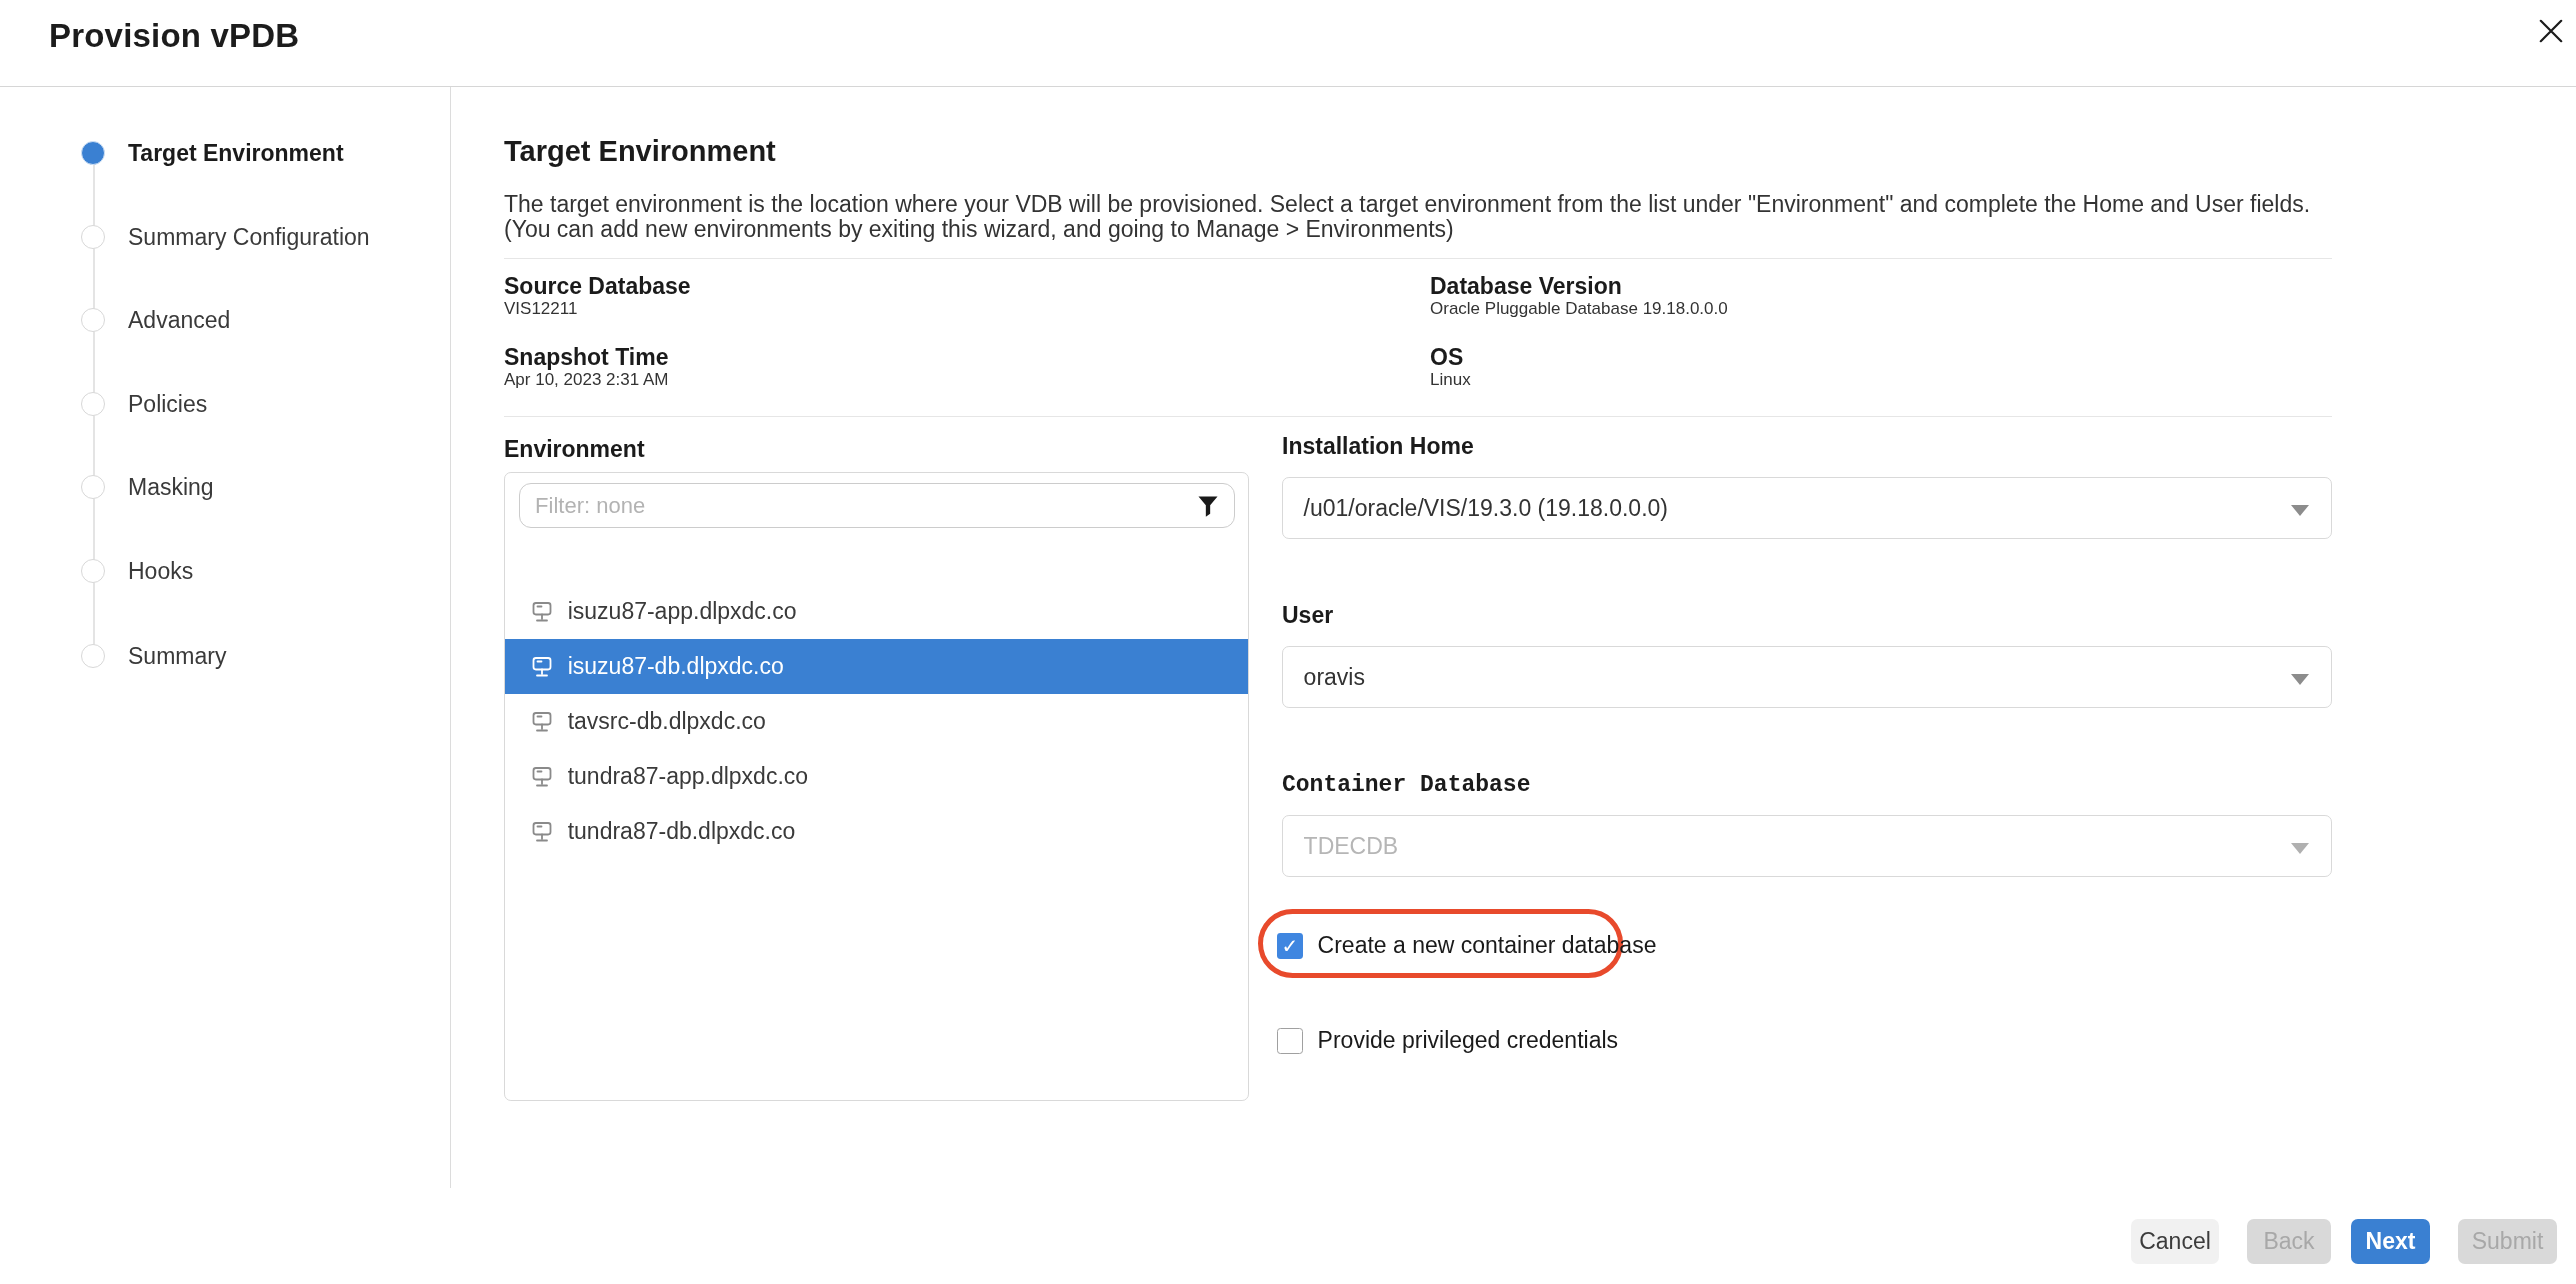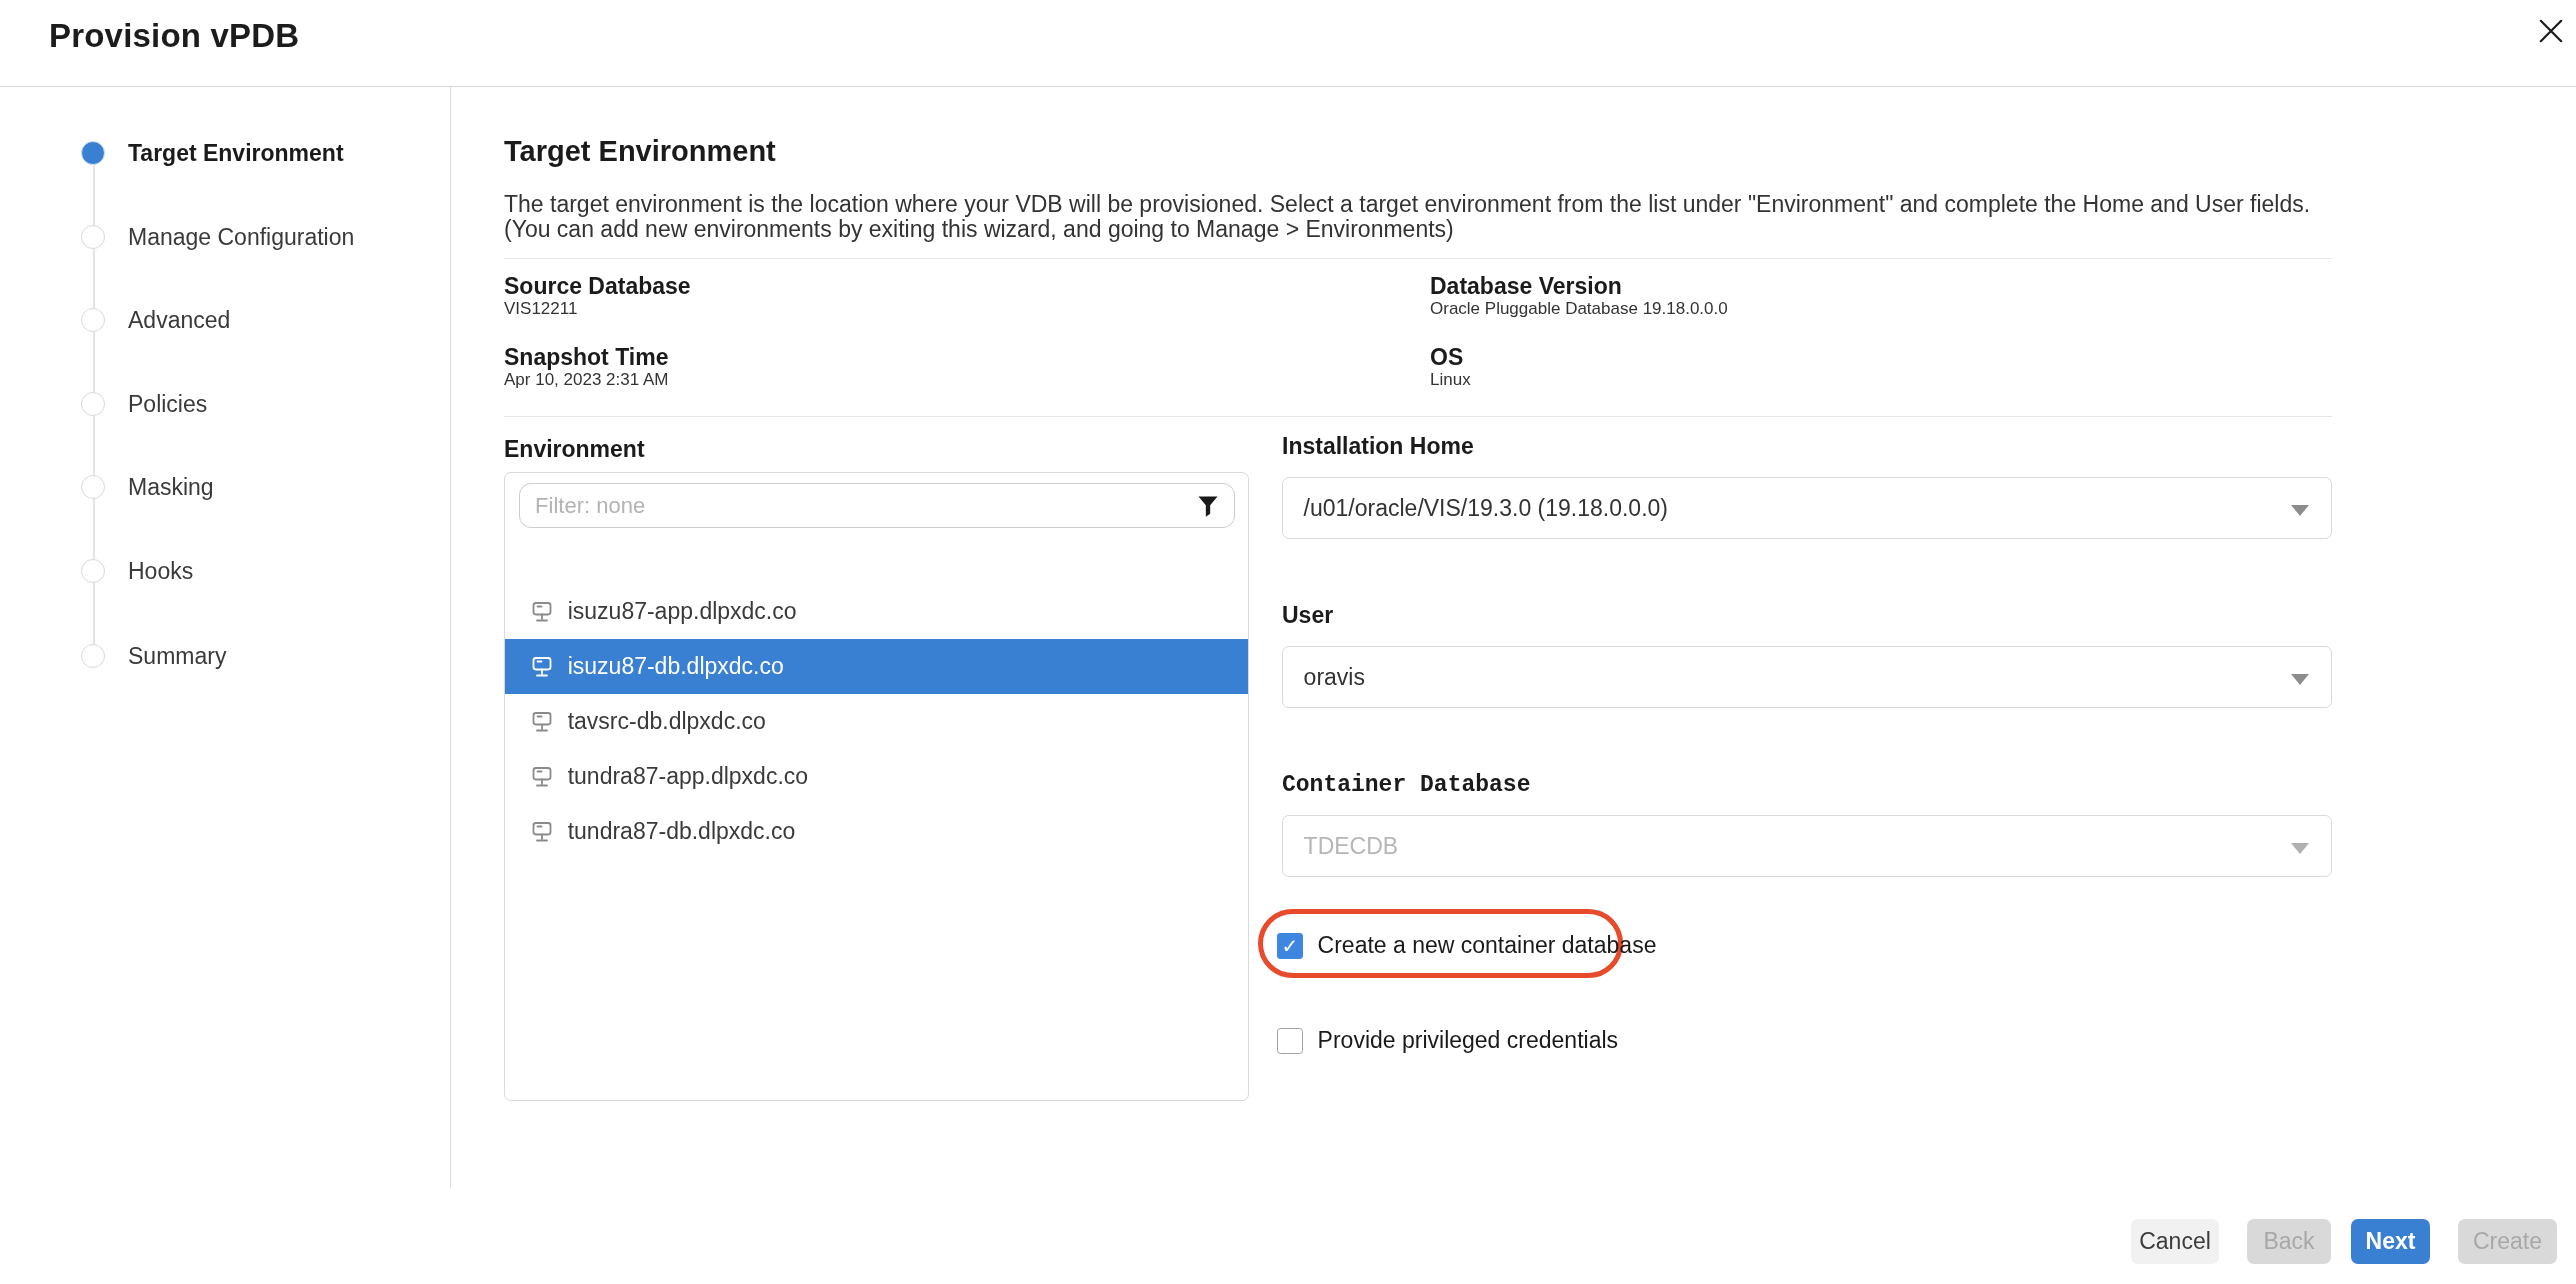--- a/index.html
+++ b/index.html
@@ -97,21 +97,21 @@
   <div class="side-divider"></div>
   <div class="stepper">
     <div class="step-line"></div>
 
     <div class="step active" style="top:54px;">
       <span class="step-dot"></span>
       <span class="step-label">Target Environment</span>
     </div>
     <div class="step" style="top:138px;">
       <span class="step-dot"></span>
-      <span class="step-label">Manage Configuration</span>
+      <span class="step-label">Summary Configuration</span>
     </div>
     <div class="step" style="top:221px;">
       <span class="step-dot"></span>
       <span class="step-label">Advanced</span>
     </div>
     <div class="step" style="top:305px;">
       <span class="step-dot"></span>
       <span class="step-label">Policies</span>
     </div>
     <div class="step" style="top:388px;">
@@ -241,17 +241,17 @@
     <div class="cb-row cb-row2">
       <span class="checkbox unchecked"></span>
       <span class="cb-label">Provide privileged credentials</span>
     </div>
   </div>
 
   <div class="footer">
     <button class="btn btn-cancel">Cancel</button>
     <button class="btn btn-back btn-disabled">Back</button>
     <button class="btn btn-next">Next</button>
-    <button class="btn btn-submit btn-disabled">Create</button>
+    <button class="btn btn-submit btn-disabled">Submit</button>
   </div>
 
 </div>
 
 
 </body></html>

